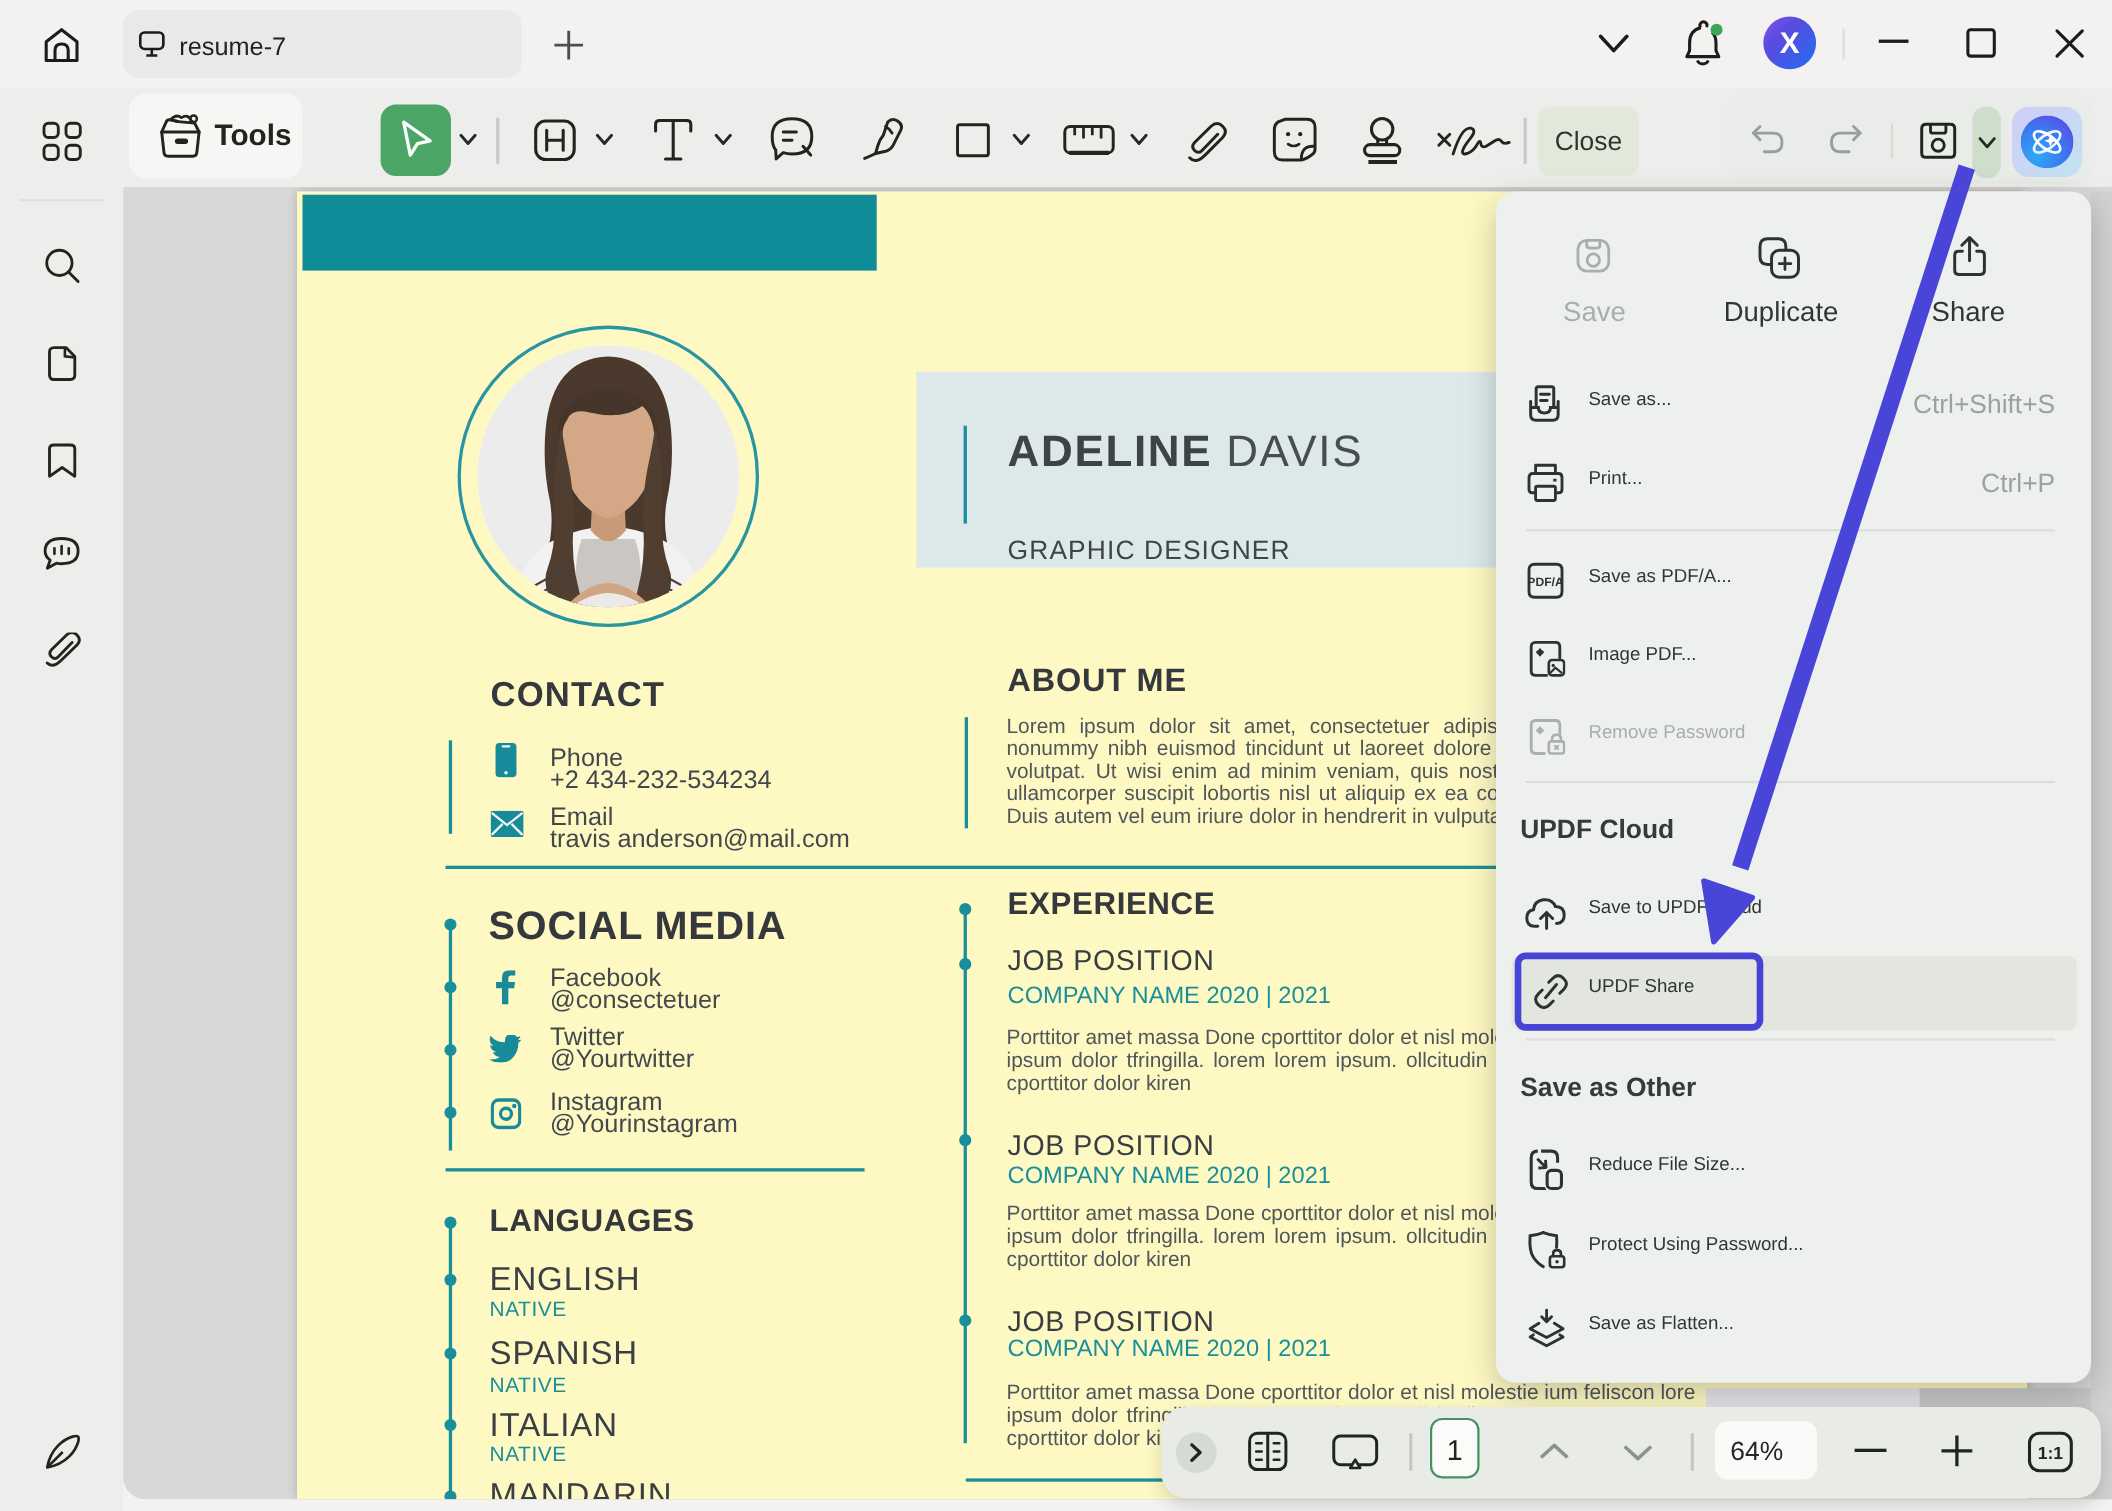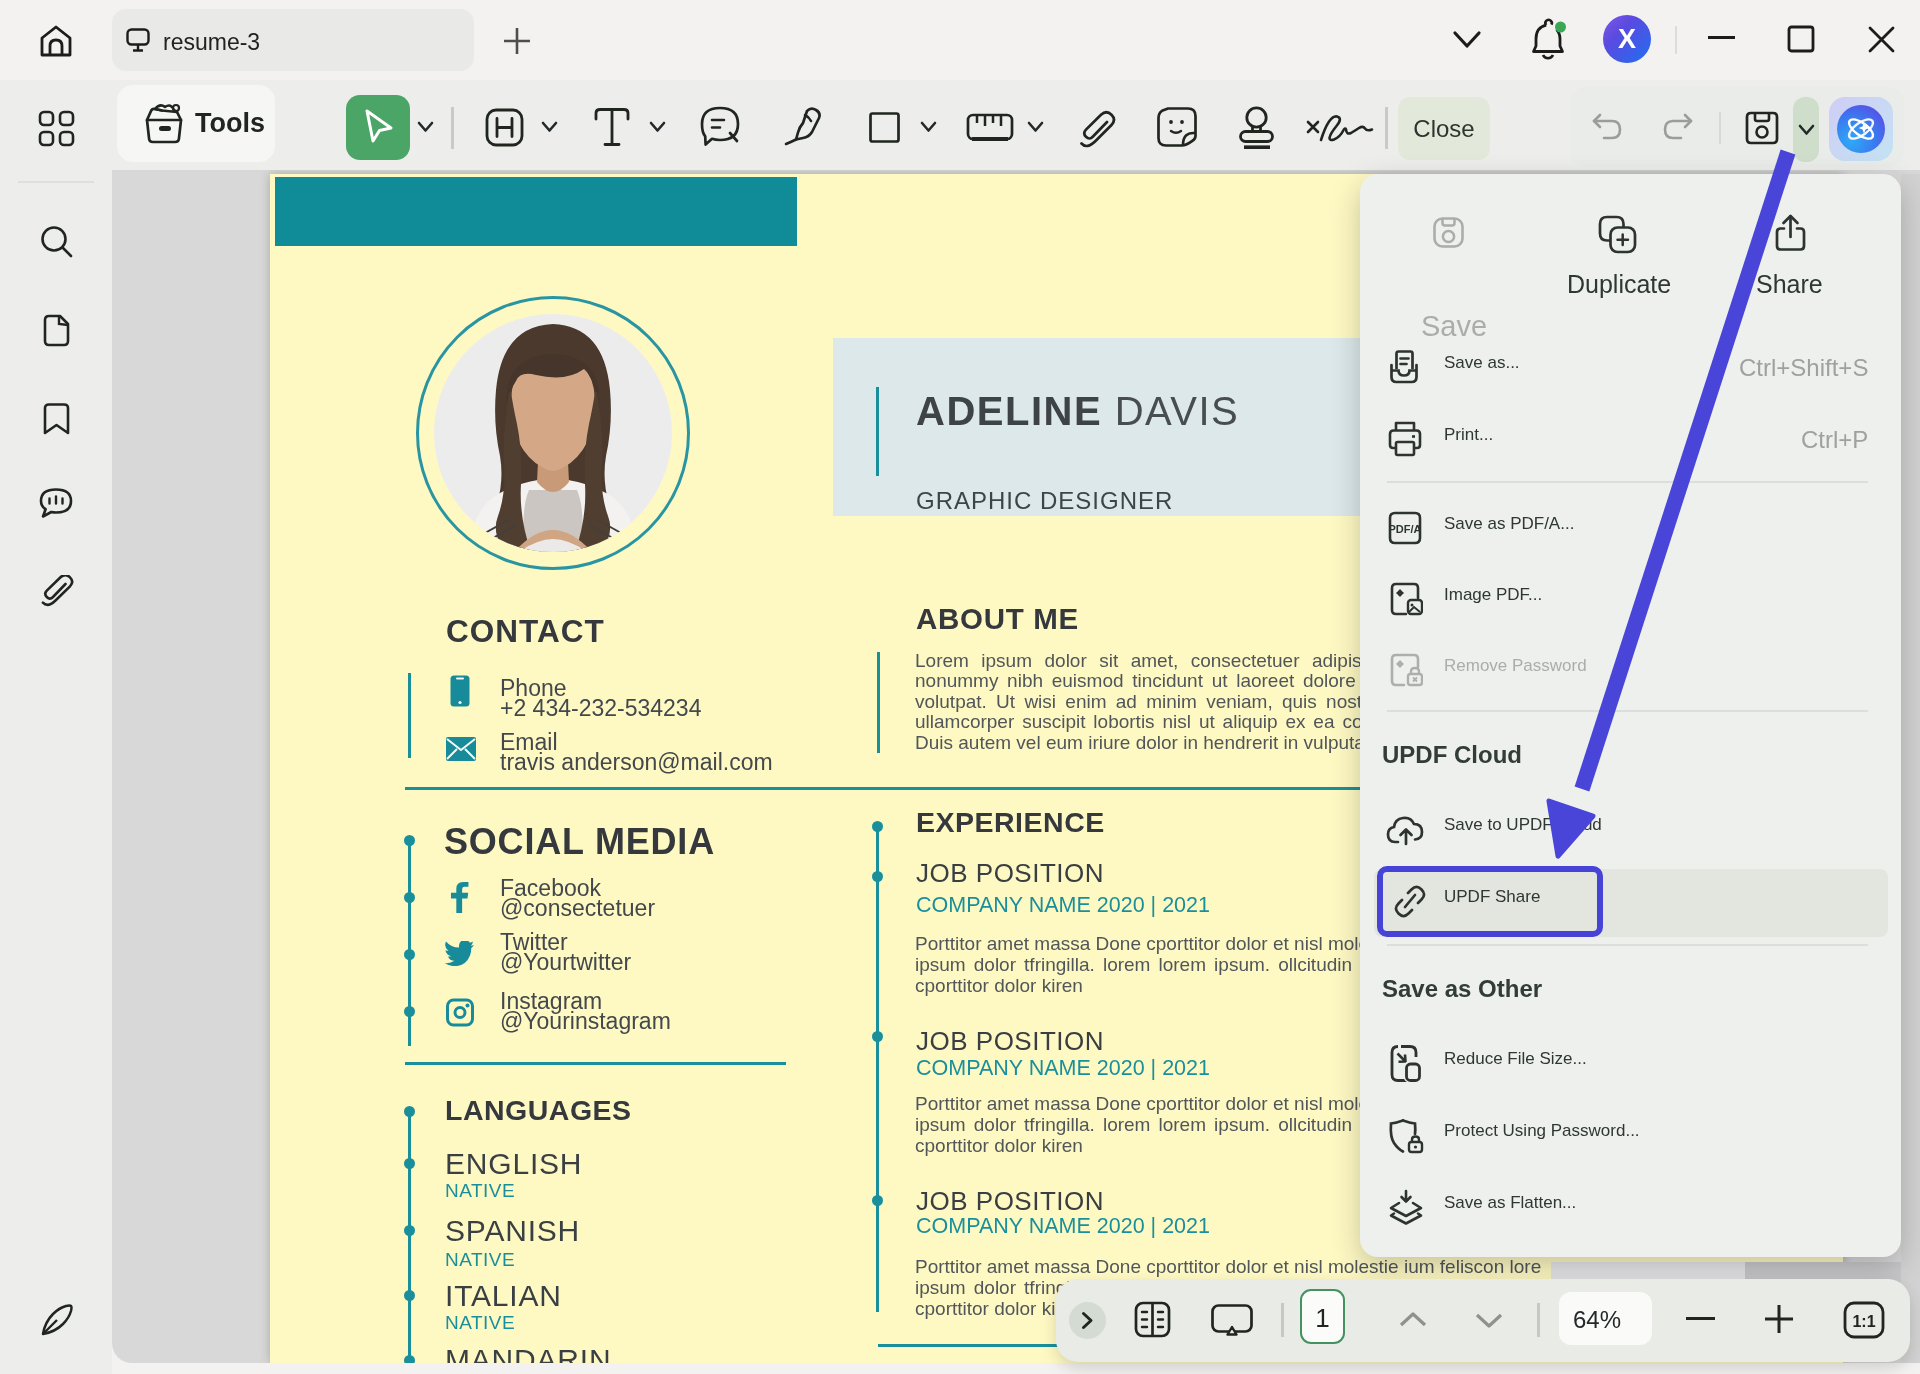--- a/index.html
+++ b/index.html
@@ -57,21 +57,21 @@
 
   <svg class="abs" style="left:39px;top:24px" width="34" height="34" viewBox="0 0 34 34">
     <path d="M3 14 L17 3 L31 14 L31 31 L3 31 Z" fill="none" stroke="#1c1c1c" stroke-width="2.8" stroke-linejoin="round"></path>
     <path d="M11 31 L11 22 Q11 16 17 16 Q23 16 23 22 L23 31" fill="none" stroke="#1c1c1c" stroke-width="2.8"></path>
   </svg>
   <div class="abs tab"></div>
   <svg class="abs" style="left:126px;top:28px" width="24" height="25" viewBox="0 0 24 25">
     <rect x="1.5" y="1.5" width="21" height="15" rx="4" fill="none" stroke="#1c1c1c" stroke-width="2.4"></rect>
     <path d="M12 17 L12 22 M7 22.5 L17 22.5" stroke="#1c1c1c" stroke-width="2.4" fill="none"></path>
   </svg>
-  <div class="abs tabtxt" style="font-size:23px;top:29px;">resume-3</div>
+  <div class="abs tabtxt" style="font-size:23px;top:29px;">resume-7</div>
   <svg class="abs" style="left:502px;top:26px" width="30" height="30" viewBox="0 0 30 30">
     <path d="M15 2 L15 28 M2 15 L28 15" stroke="#4e4e4e" stroke-width="2.6"></path>
   </svg>
   <svg class="abs" style="left:1452px;top:30px" width="30" height="20" viewBox="0 0 30 20">
     <path d="M3 3 L15 16 L27 3" fill="none" stroke="#1c1c1c" stroke-width="3.2" stroke-linecap="round" stroke-linejoin="round"></path>
   </svg>
   <svg class="abs" style="left:1527px;top:17px" width="44" height="46" viewBox="0 0 44 46">
     <path d="M19.2 8.2 Q9 10.5 9 22 L9 29 L6.5 34.5 L35.5 34.5 L33 29 L33 22 Q33 16 29.5 12.5" fill="none" stroke="#1c1c1c" stroke-width="2.8" stroke-linejoin="round"></path>
     <path d="M19.2 8.2 a3.2 3.2 0 1 1 5.2 -0.6" fill="none" stroke="#1c1c1c" stroke-width="2.6"></path>
     <path d="M16 38 a5.5 5.5 0 0 0 10 0" fill="none" stroke="#1c1c1c" stroke-width="2.6"></path>
@@ -362,21 +362,21 @@
 
   <div class="abs" style="left:1551px;top:1262px;width:194px;height:26px;background:#e6e6ea;"></div>
   <div class="abs" style="left:1745px;top:1262px;width:175px;height:26px;background:#c9c9cc;"></div>
   <div class="abs" style="left:1901px;top:174px;width:19px;height:1189px;background:#d2d2d2;"></div>
   <div id="menu" class="abs"></div>
   <svg class="abs" style="left:1432px;top:216px" width="33" height="33" viewBox="0 0 33 33">
     <rect x="2.5" y="2.5" width="28" height="28" rx="8" fill="none" stroke="#a9adab" stroke-width="2.6"></rect>
     <path d="M10.5 2.5 L10.5 7 Q10.5 9.5 13 9.5 L20 9.5 Q22.5 9.5 22.5 7 L22.5 2.5" fill="none" stroke="#a9adab" stroke-width="2.5"></path>
     <circle cx="16.5" cy="20.5" r="5.6" fill="none" stroke="#a9adab" stroke-width="2.5"></circle>
   </svg>
-  <div class="abs mi mgray" style="left:1421px;top:270px;font-size:29px;margin-top:40px;">Save</div>
+  <div class="abs mi mgray" style="left:1421px;top:270px;font-size:25px;">Save</div>
   <svg class="abs" style="left:1597px;top:214px" width="41" height="41" viewBox="0 0 41 41">
     <path d="M26.5 13.5 L26.5 10 Q26.5 3 19.5 3 L10 3 Q3 3 3 10 L3 19.5 Q3 26.5 10 26.5 L13.5 26.5" fill="none" stroke="#2c3331" stroke-width="2.7"></path>
     <rect x="13.5" y="13.5" width="24.5" height="24.5" rx="7" fill="#eef0ed" stroke="#2c3331" stroke-width="2.7"></rect>
     <path d="M25.7 20.5 L25.7 31 M20.5 25.7 L31 25.7" stroke="#2c3331" stroke-width="2.5" stroke-linecap="round"></path>
   </svg>
   <div class="abs mi" style="left:1567px;top:270px;font-size:25px;">Duplicate</div>
   <svg class="abs" style="left:1772px;top:213px" width="37" height="40" viewBox="0 0 37 40">
     <path d="M18.5 3.5 L18.5 24" stroke="#2c3331" stroke-width="2.7" stroke-linecap="round"></path>
     <path d="M11.5 10 L18.5 3 L25.5 10" fill="none" stroke="#2c3331" stroke-width="2.7" stroke-linecap="round" stroke-linejoin="round"></path>
     <path d="M12 15.5 L8.5 15.5 Q5 15.5 5 19 L5 33 Q5 36.5 8.5 36.5 L28.5 36.5 Q32 36.5 32 33 L32 19 Q32 15.5 28.5 15.5 L25 15.5" fill="none" stroke="#2c3331" stroke-width="2.7" stroke-linecap="round"></path>

